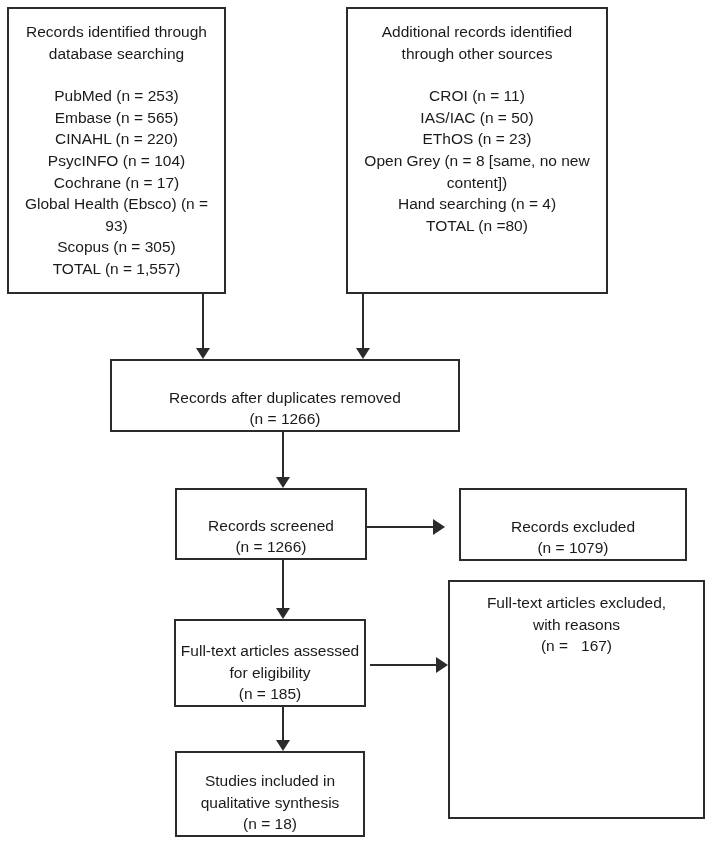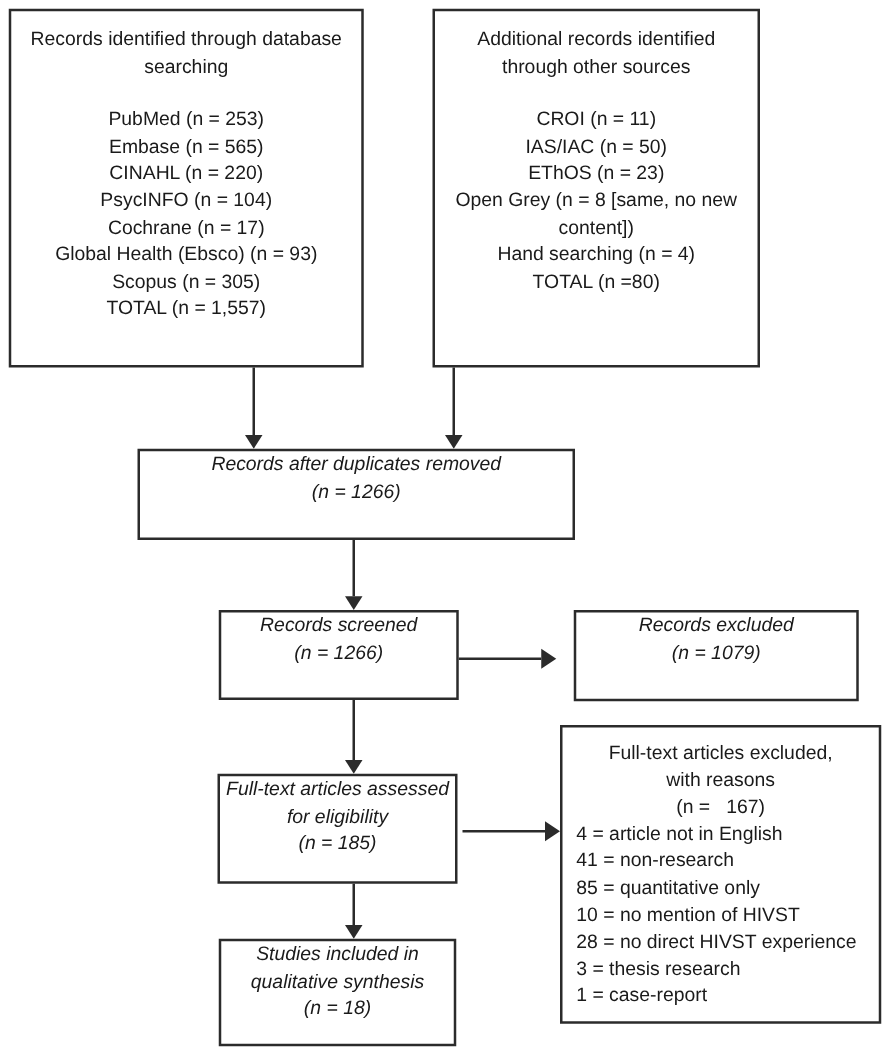--- a/index.html
+++ b/index.html
@@ -23,23 +23,22 @@
     background: #ffffff;
     font-size: 15.5px;
     line-height: 21.6px;
     text-align: center;
   }
   .topbox {
     padding: 12px 8px 0 8px;
   }
   .centered {
     display: flex;
-    align-items: flex-start;
+    align-items: flex-end;
     justify-content: center;
-    font-style: italic;
   }
   .preline { white-space: pre-line; }
   .prewrap { white-space: pre-wrap; }
   .spacer { height: 21px; }
   .reasons-box { padding: 10px 6px 0 6px; }
   .reasons-list {
     text-align: left;
     padding-left: 5px;
   }
   .reason-line { white-space: nowrap; }
@@ -72,21 +71,21 @@
     border-top: 8px solid transparent;
     border-bottom: 8px solid transparent;
     border-left: 12px solid #2b2b2b;
   }
 </style>
 </head>
 <body>
 
 <div class="canvas">
 
-  <div class="box topbox" style="left:7px; top:7px; width:284px; height:287px;">
+  <div class="box topbox" style="left:7px; top:7px; width:219px; height:287px;">
     <div>Records identified through database searching</div>
     <div class="spacer"></div>
     <div>PubMed (n = 253)</div>
     <div>Embase (n = 565)</div>
     <div>CINAHL (n = 220)</div>
     <div>PsycINFO (n = 104)</div>
     <div>Cochrane (n = 17)</div>
     <div>Global Health (Ebsco) (n = 93)</div>
     <div>Scopus (n = 305)</div>
     <div>TOTAL (n = 1,557)</div>
@@ -132,29 +131,20 @@
 for eligibility
 (n = 185)</div>
   </div>
 
   <div class="arrow-h" style="left:370px; top:664px; width:66px;"></div>
 
   <div class="box reasons-box" style="left:448px; top:580px; width:257px; height:239px;">
     <div class="prewrap">Full-text articles excluded,
 with reasons
 (n =   167)</div>
-    <div class="reasons-list">
-      <div class="reason-line">4 = article not in English</div>
-      <div class="reason-line">41 = non-research</div>
-      <div class="reason-line">85 = quantitative only</div>
-      <div class="reason-line">10 = no mention of HIVST</div>
-      <div class="reason-line">28 = no direct HIVST experience</div>
-      <div class="reason-line">3 = thesis research</div>
-      <div class="reason-line">1 = case-report</div>
-    </div>
   </div>
 
   <div class="arrow-v" style="left:282px; top:707px; height:33px;"></div>
 
   <div class="box centered" style="left:175px; top:751px; width:190px; height:86px;">
     <div class="preline">Studies included in
 qualitative synthesis
 (n = 18)</div>
   </div>
 

